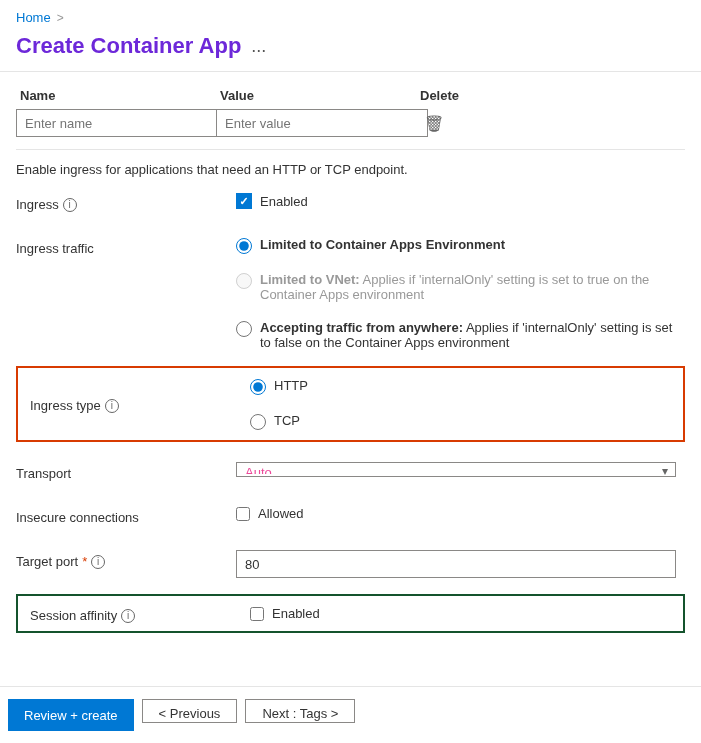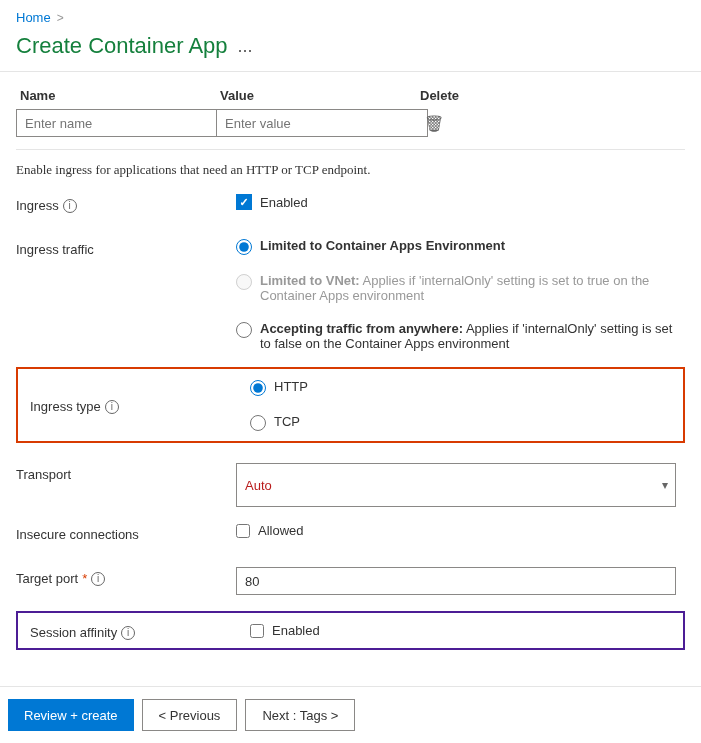--- a/index.html
+++ b/index.html
@@ -3,66 +3,66 @@
   <meta charset="utf-8">
   <style>
     * { box-sizing: border-box; margin: 0; padding: 0; }
     body { font-family: 'Segoe UI', Arial, sans-serif; font-size: 13px; color: #333; background: #fff; }
 
     .breadcrumb { display: flex; align-items: center; padding: 10px 16px 4px; font-size: 13px; }
     .breadcrumb a { color: #0078d4; text-decoration: none; }
     .breadcrumb-sep { margin: 0 6px; color: #999; font-size: 12px; }
 
     .page-header { display: flex; align-items: center; padding: 4px 16px 12px; border-bottom: 1px solid #e5e5e5; }
-    .page-title { font-size: 22px; font-weight: 400; color: #15803d; margin-right: 10px; }
+    .page-title { font-size: 22px; font-weight: 700; color: #6d28d9; margin-right: 10px; }
     .more-icon { font-size: 18px; color: #555; cursor: pointer; }
 
     .content { padding: 16px 16px 0; }
 
     .table-header { display: grid; grid-template-columns: 200px 200px 80px; gap: 0; margin-bottom: 6px; }
     .table-header-cell { font-size: 13px; font-weight: 600; color: #333; padding: 0 4px; }
 
     .table-row { display: grid; grid-template-columns: 200px 200px 80px; gap: 0; margin-bottom: 12px; align-items: center; }
     .table-input { width: 212px; height: 28px; border: 1px solid #8a8886; padding: 4px 8px; font-size: 13px; color: #333; outline: none; }
     .delete-icon { color: #666; font-size: 16px; cursor: pointer; margin-left: 8px; }
 
     .divider { border: none; border-top: 1px solid #e5e5e5; margin: 12px 0; }
 
     .section-title { font-size: 15px; font-weight: 600; color: #111; margin-bottom: 4px; }
-    .section-desc { font-size: 13px; color: #333; margin-bottom: 16px; font-family: Liberation Serif, serif; }
+    .section-desc { font-size: 13px; color: #333; margin-bottom: 16px; }
 
     .form-row { display: flex; align-items: flex-start; margin-bottom: 16px; min-height: 28px; }
     .form-label { width: 220px; min-width: 220px; font-size: 13px; color: #333; display: flex; align-items: center; gap: 4px; padding-top: 4px; }
     .info-icon { display: inline-flex; align-items: center; justify-content: center; width: 14px; height: 14px; border-radius: 50%; border: 1px solid #666; font-size: 10px; color: #666; cursor: pointer; font-style: normal; line-height: 1; }
     .form-control { flex: 1; }
 
     .checkbox-label { display: flex; align-items: center; gap: 8px; cursor: pointer; font-size: 13px; }
     .checkbox-input { width: 14px; height: 14px; cursor: pointer; accent-color: #0078d4; }
 
     .checkbox-checked-icon { width: 16px; height: 16px; background: #0078d4; border: 1px solid #0078d4; display: inline-flex; align-items: center; justify-content: center; }
     .checkbox-checked-icon::after { content: '✓'; color: white; font-size: 11px; font-weight: bold; }
 
     .radio-group { display: flex; flex-direction: column; gap: 18px; }
     .radio-label { display: flex; align-items: flex-start; gap: 8px; cursor: pointer; font-size: 13px; }
     .radio-label.disabled { color: #999; cursor: default; }
     .radio-input { width: 16px; height: 16px; cursor: pointer; accent-color: #0078d4; margin-top: 1px; }
     .radio-text { flex: 1; }
 
     .select-wrapper { position: relative; display: inline-block; }
-    select { width: 440px; height: 44px; border: 1px solid #8a8886; padding: 2px 28px 2px 8px; font-size: 13px; color: #b91c1c; outline: none; appearance: none; background: white; cursor: pointer; }
+    select { width: 440px; height: 15px; border: 1px solid #8a8886; padding: 2px 28px 2px 8px; font-size: 13px; color: #ec4899; outline: none; appearance: none; background: white; cursor: pointer; }
     .select-arrow { position: absolute; right: 8px; top: 50%; transform: translateY(-50%); font-size: 12px; color: #666; pointer-events: none; }
 
     .text-input { width: 440px; height: 28px; border: 1px solid #8a8886; padding: 4px 8px; font-size: 13px; color: #333; outline: none; }
 
     .ingress-type-section { border: 2px solid #d83b01; padding: 10px 12px; margin-bottom: 4px; }
-    .session-affinity-section { border: 2px solid #4c1d95; padding: 8px 12px; margin-bottom: 4px; }
+    .session-affinity-section { border: 2px solid #14532d; padding: 8px 12px; margin-bottom: 4px; }
 
     .footer { position: fixed; bottom: 0; left: 0; right: 0; background: #fff; border-top: 1px solid #e5e5e5; padding: 12px 8px; display: flex; gap: 8px; }
     .btn-primary { background: #0078d4; color: white; border: none; padding: 6px 16px; font-size: 13px; cursor: pointer; height: 32px; }
-    .btn-secondary { background: white; color: #333; border: 1px solid #8a8886; padding: 6px 16px; font-size: 13px; cursor: pointer; height: 32px; }
+    .btn-secondary { background: white; color: #333; border: 1px solid #8a8886; padding: 6px 16px; font-size: 13px; cursor: pointer; height: 24px; }
 
     .main-content { padding-bottom: 70px; }
 
     .bold { font-weight: 600; }
   </style>
 </head>
 <body>
 
 <div class="main-content">
   <div class="breadcrumb">

